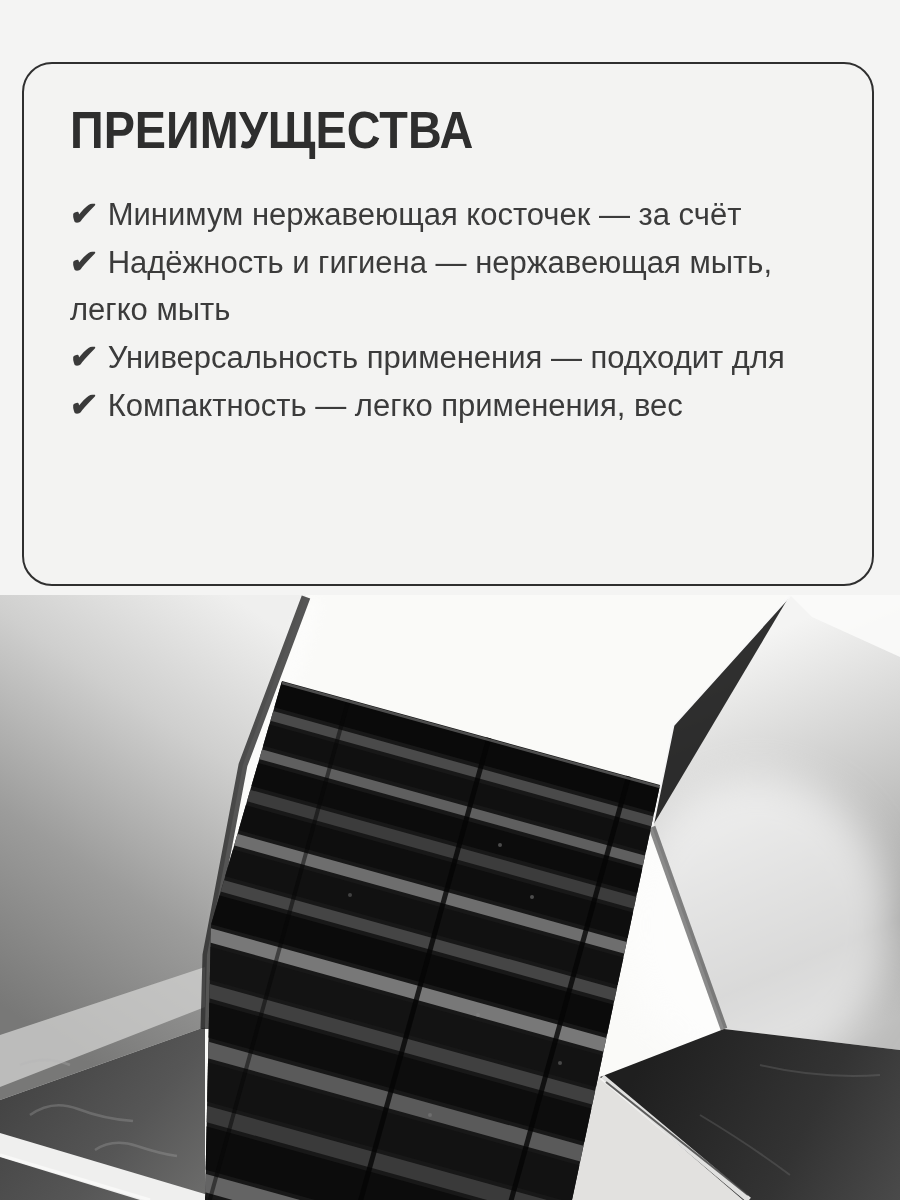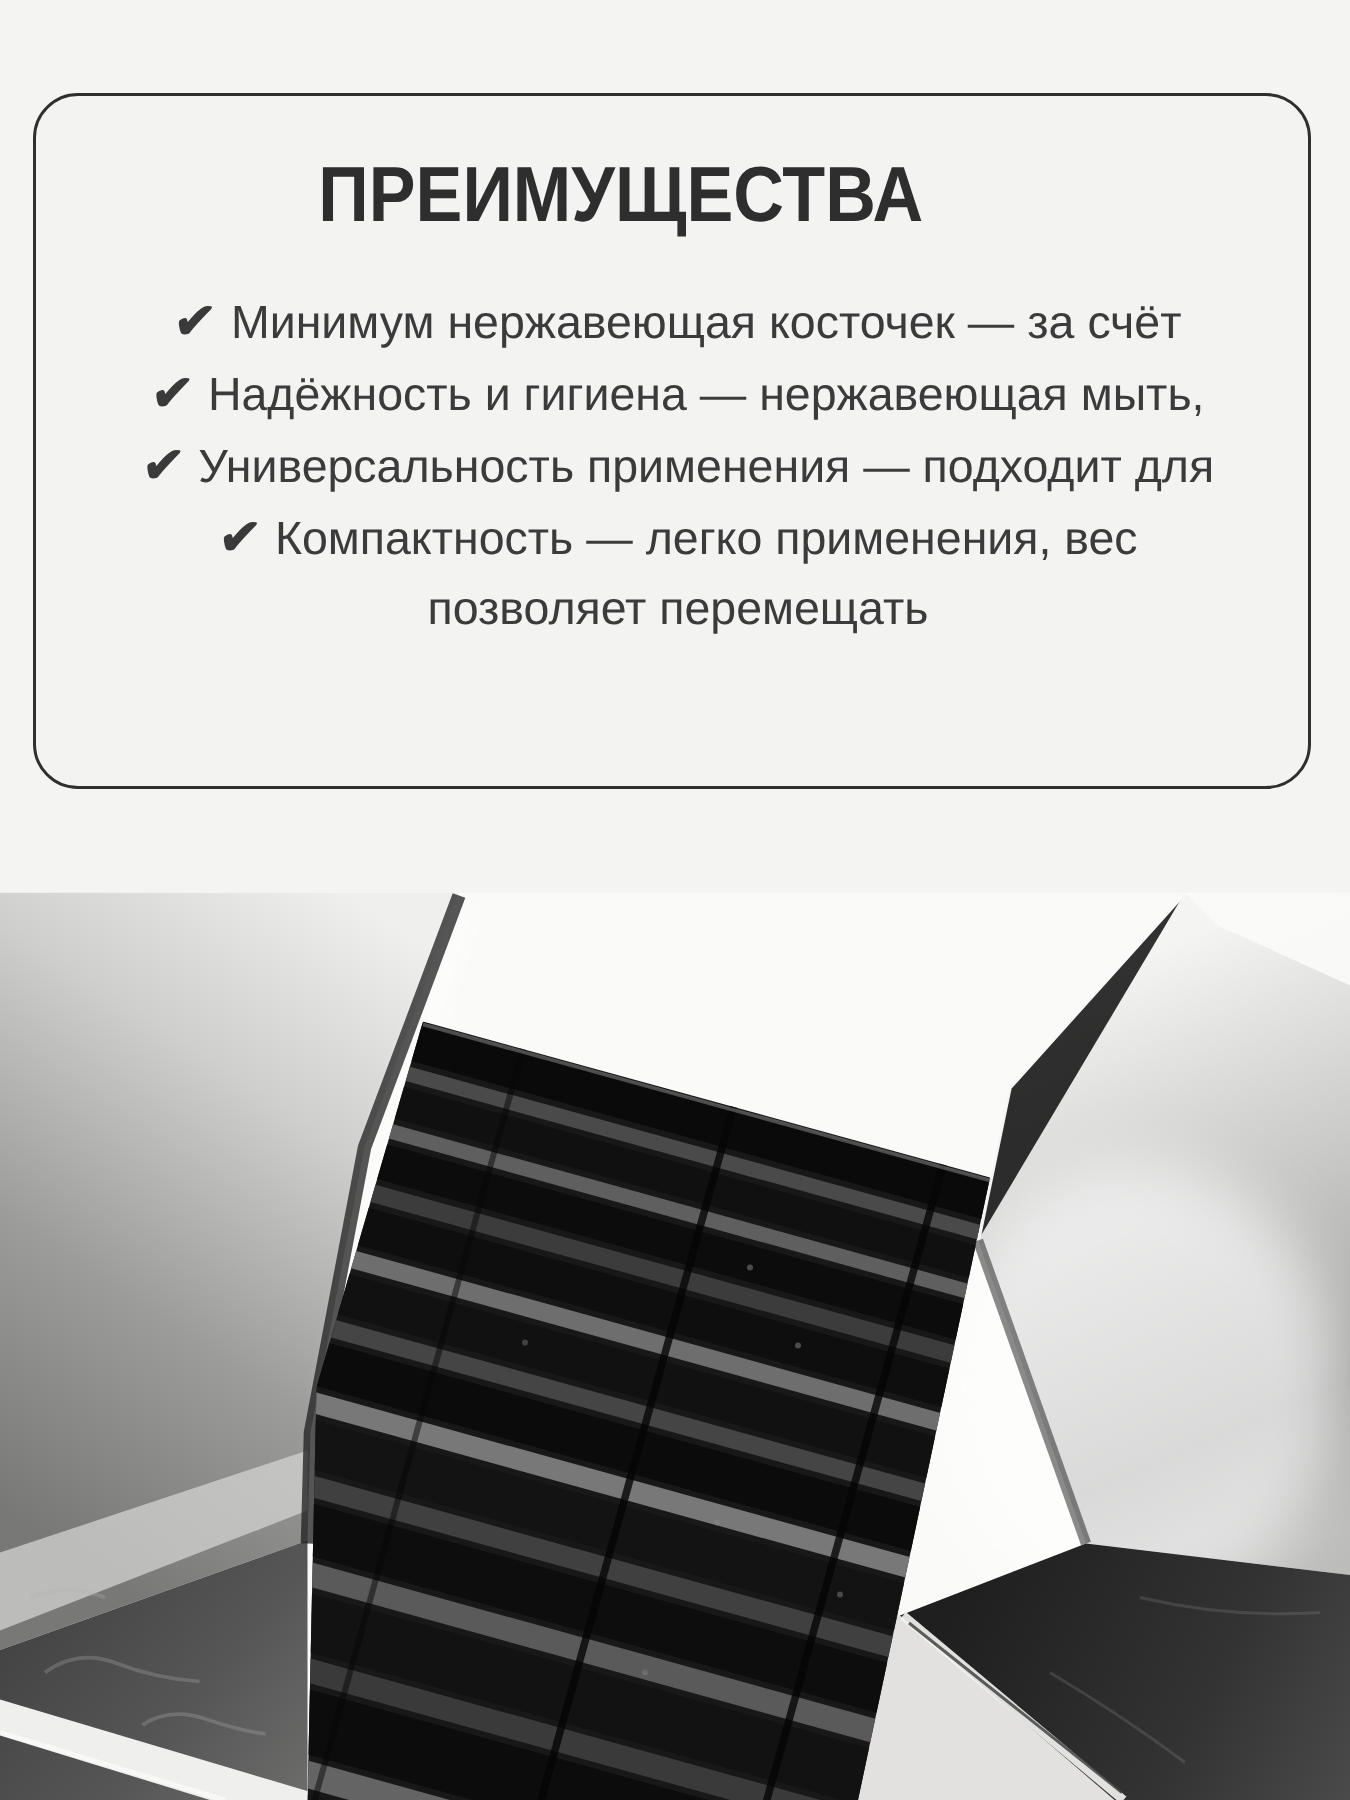--- a/index.html
+++ b/index.html
@@ -6,27 +6,26 @@
   .screen{
     position:relative;
     width:900px;height:1200px;
     background:#f4f4f3;
     overflow:hidden;
     font-family:"Liberation Sans", sans-serif;
   }
   .adv-card{
     position:absolute;
     left:22px;top:62px;
-    width:852px;height:464px;
+    width:852px;height:524px;
     box-sizing:border-box;
     border:2px solid #2f2f2f;
     border-radius:30px;
     background:#f3f3f2;
     padding:36px 38px 0 46px;
-    text-align:center;
   }
   .adv-title{
     font-size:52px;
     font-weight:bold;
     color:#2e2e2e;
     letter-spacing:0px;
     transform:scaleX(0.9);
     transform-origin:left center;
     margin:0 0 30px 0;
     white-space:nowrap;
@@ -57,29 +56,29 @@
   <div class="adv-card">
     <div class="adv-title">ПРЕИМУЩЕСТВА</div>
     <div class="adv-list">
 
       <div class="bullet">
         <span class="line"><span class="check">✔</span><span>Минимум нержавеющая косточек — за счёт</span></span>
       </div>
 
       <div class="bullet">
         <span class="line"><span class="check">✔</span><span>Надёжность и гигиена — нержавеющая мыть,</span></span>
+        <span class="line">легко мыть</span>
       </div>
 
       <div class="bullet">
         <span class="line"><span class="check">✔</span><span>Универсальность применения — подходит для</span></span>
       </div>
 
       <div class="bullet">
         <span class="line"><span class="check">✔</span><span>Компактность — легко применения, вес</span></span>
-        <span class="line">позволяет перемещать</span>
       </div>
 
     </div>
   </div>
 
   <div class="photo">
     <svg width="900" height="605" viewBox="0 0 900 605" xmlns="http://www.w3.org/2000/svg">
       <defs>
         <filter id="blurS" x="-40%" y="-40%" width="180%" height="180%">
             <feGaussianBlur stdDeviation="6"></feGaussianBlur>

